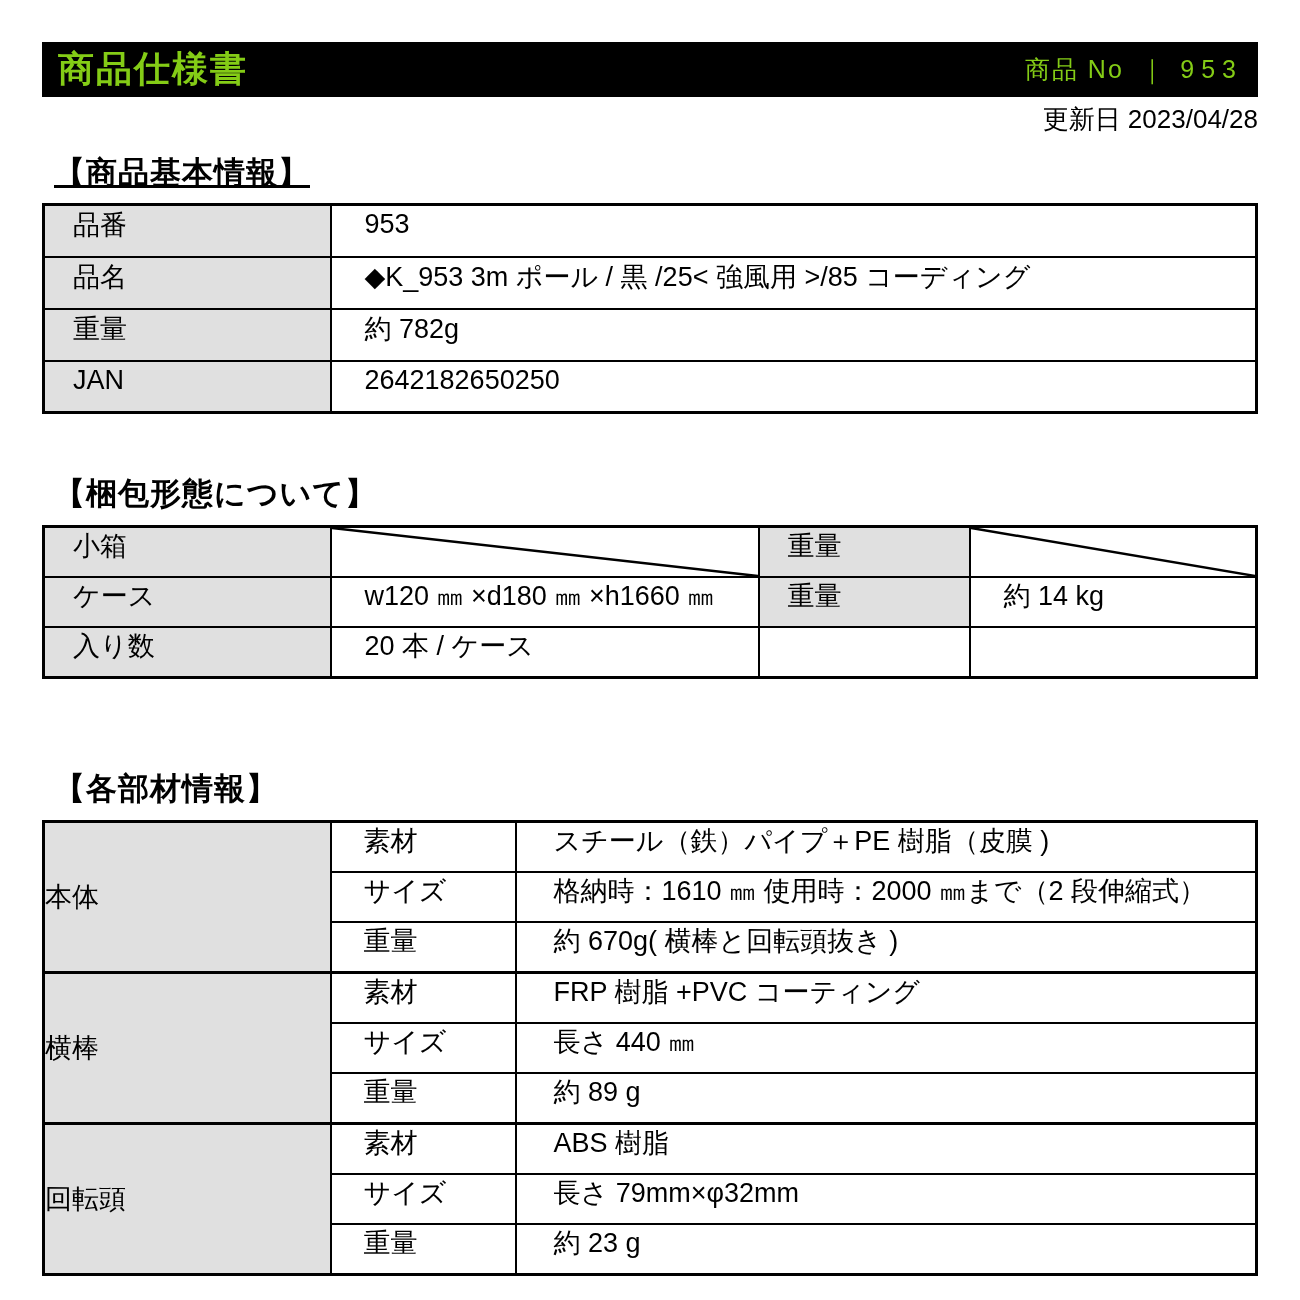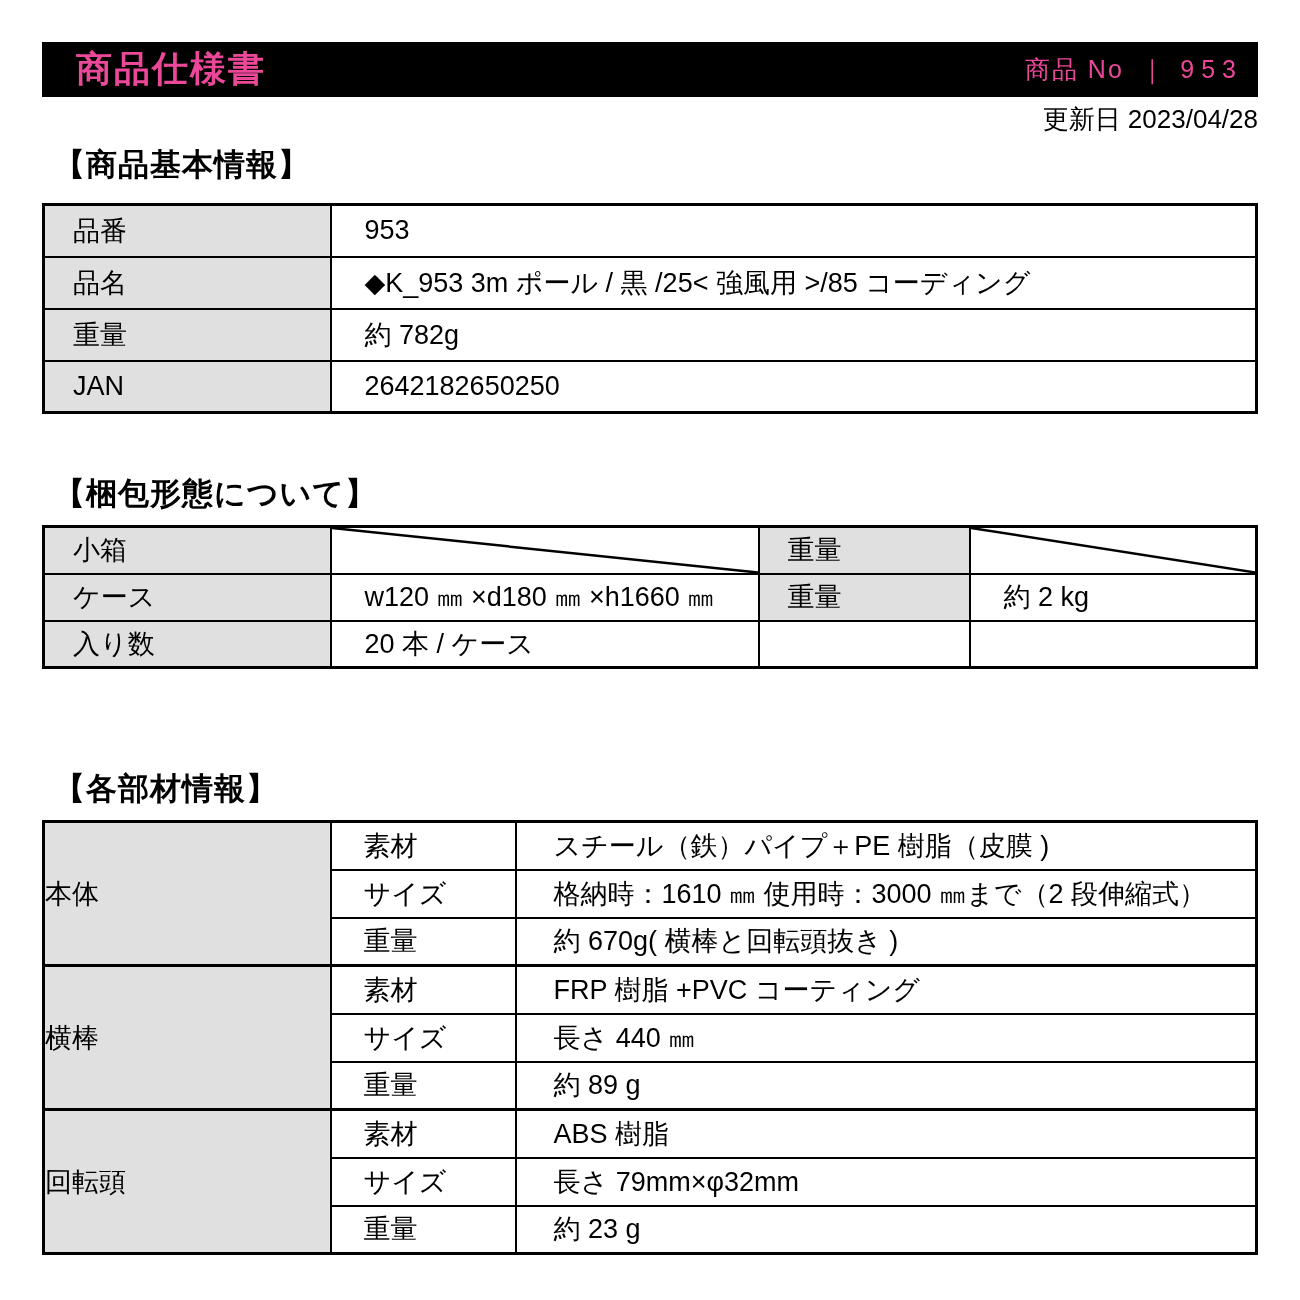--- a/index.html
+++ b/index.html
@@ -4,53 +4,53 @@
 <style>
   html,body{margin:0;padding:0;}
   body{
     width:1300px;height:1300px;background:#ffffff;position:relative;
     font-family:"Liberation Sans","DejaVu Sans",sans-serif;color:#000;
     overflow:hidden;
   }
   
   .bar{
     position:absolute;left:42px;top:42px;width:1216px;height:55px;
-    background:#000;color:#ec4899;display:flex;align-items:center;
-    justify-content:space-between;box-sizing:border-box;padding:0 22px 0 34px;
+    background:#000;color:#84cc16;display:flex;align-items:center;
+    justify-content:space-between;box-sizing:border-box;padding:0 22px 0 16px;
   }
   .bar-title{font-size:36px;font-weight:bold;letter-spacing:2px;}
   .bar-right{display:flex;align-items:center;font-size:25px;font-weight:500;}
   .bar-right .lbl{letter-spacing:2px;margin-left:32px;}
   .bar-right .sep{margin:0 16px;font-weight:normal;}
   .bar-right .no{letter-spacing:7px;margin-right:-7px;}
   
   .updated{
     position:absolute;top:102px;right:42px;font-size:26px;font-weight:500;
   }
   
   .sec-h{
     position:absolute;left:54px;font-size:31px;font-weight:bold;letter-spacing:1px;
   }
-  .h-basic{top:144px;}
+  .h-basic{top:152px;text-decoration:underline;}
   .h-pack{top:473px;}
   .h-parts{top:768px;}
   
   table{
     position:absolute;left:42px;width:1216px;border-collapse:collapse;
     table-layout:fixed;background:#fff;border:3px solid #000;
   }
   .t1{top:203px;}
   .t2{top:525px;}
   .t3{top:820px;}
   .t1 tr{height:52px;}
   .t2 tr{height:47px;}
   .t3 tr{height:48px;}
   td,th{
     border:2px solid #000;font-size:27px;font-weight:500;text-align:left;
-    vertical-align:middle;padding:0 6px 0 28px;box-sizing:border-box;
+    vertical-align:middle;padding:0 6px 12px 28px;box-sizing:border-box;
     white-space:nowrap;overflow:hidden;
   }
   th{font-weight:500;}
   .gray{background:#e0e0e0;}
   .val{padding-left:33px;}
   .t3 .attr{padding-left:32px;}
   .t3 .val{padding-left:37px;}
   .t3 .part{padding:0;}
   .t3 tr.gstart td,.t3 tr.gstart th{border-top:3px solid #000;}
   .diag-cell{position:relative;padding:0;}
@@ -117,21 +117,21 @@
       <td class="diag-cell">
         <svg class="diag" viewBox="0 0 100 100" preserveAspectRatio="none">
           <line x1="0" y1="0" x2="100" y2="100" vector-effect="non-scaling-stroke"></line>
         </svg>
       </td>
     </tr>
     <tr>
       <th class="gray">ケース</th>
       <td class="val">w120 ㎜ ×d180 ㎜ ×h1660 ㎜</td>
       <th class="gray">重量</th>
-      <td class="val">約 2 kg</td>
+      <td class="val">約 14 kg</td>
     </tr>
     <tr>
       <th class="gray">入り数</th>
       <td class="val">20 本 / ケース</td>
       <td></td>
       <td></td>
     </tr>
   </tbody>
 </table>
 
@@ -143,21 +143,21 @@
       <col>
     </colgroup>
   <tbody>
     <tr>
       <th class="gray part" rowspan="3">本体</th>
       <th class="attr">素材</th>
       <td class="val">スチール（鉄）パイプ＋PE 樹脂（皮膜 )</td>
     </tr>
     <tr>
       <th class="attr">サイズ</th>
-      <td class="val">格納時：1610 ㎜ 使用時：3000 ㎜まで（2 段伸縮式）</td>
+      <td class="val">格納時：1610 ㎜ 使用時：2000 ㎜まで（2 段伸縮式）</td>
     </tr>
     <tr>
       <th class="attr">重量</th>
       <td class="val">約 670g( 横棒と回転頭抜き )</td>
     </tr>
     <tr class="gstart">
       <th class="gray part" rowspan="3">横棒</th>
       <th class="attr">素材</th>
       <td class="val">FRP 樹脂 +PVC コーティング</td>
     </tr>

